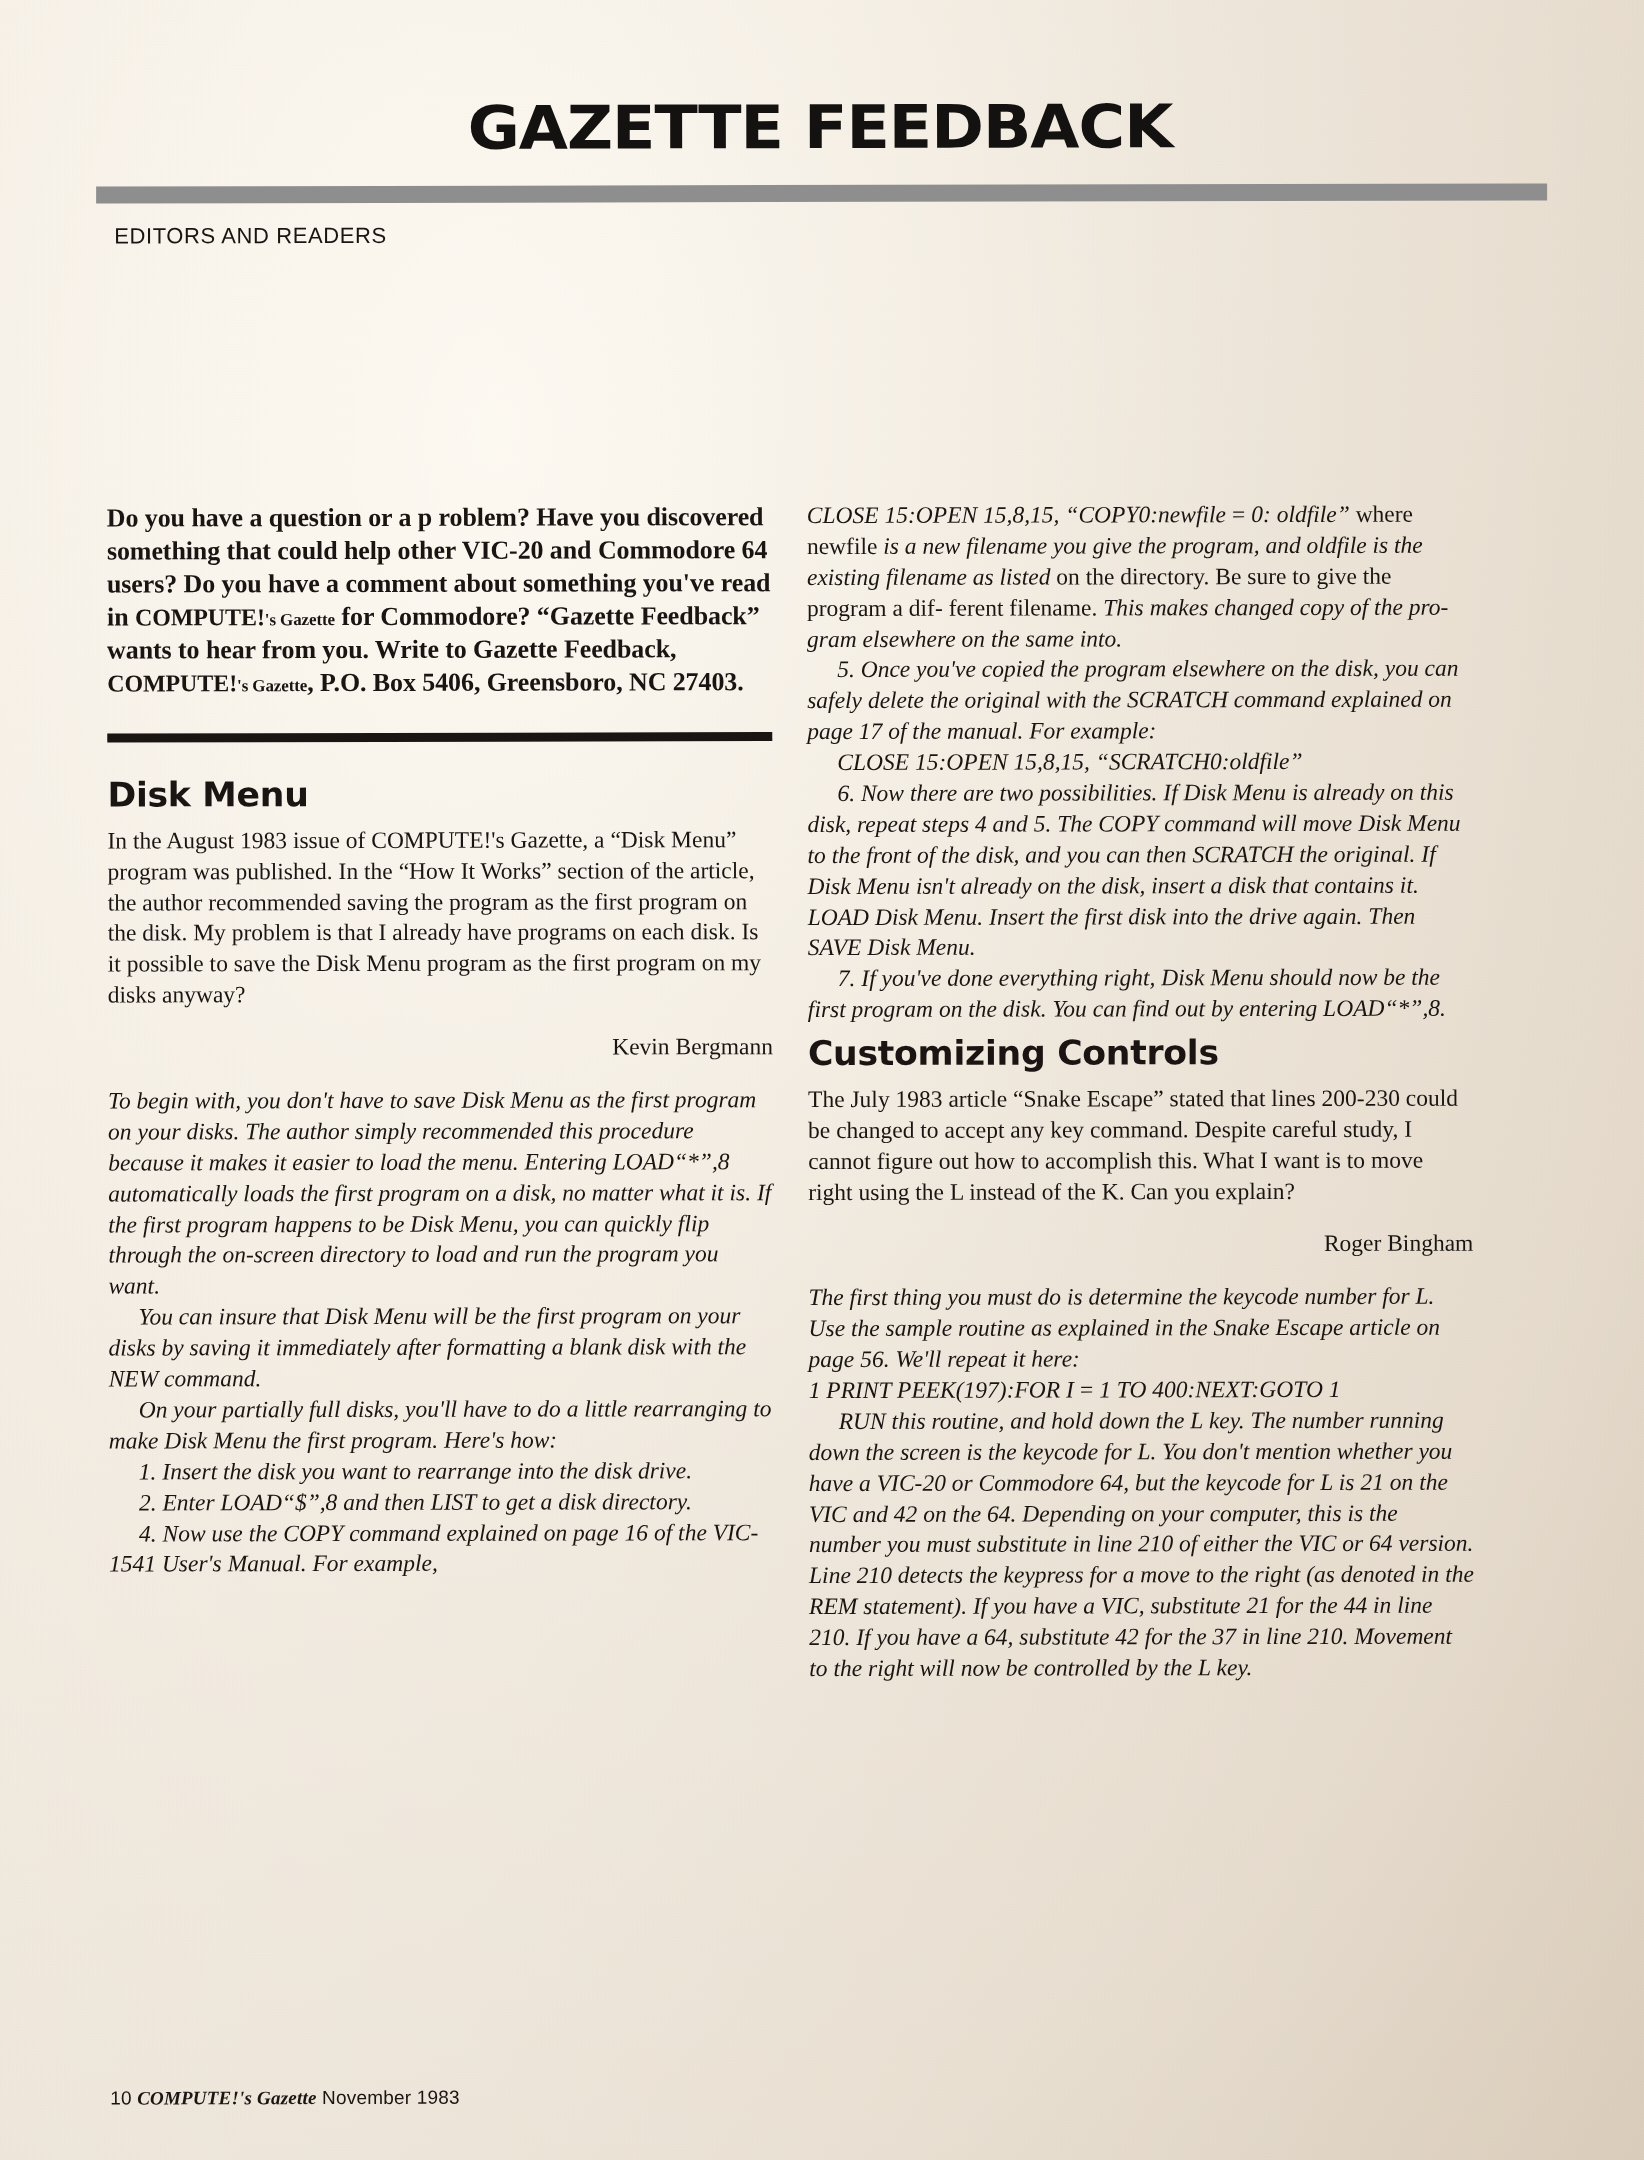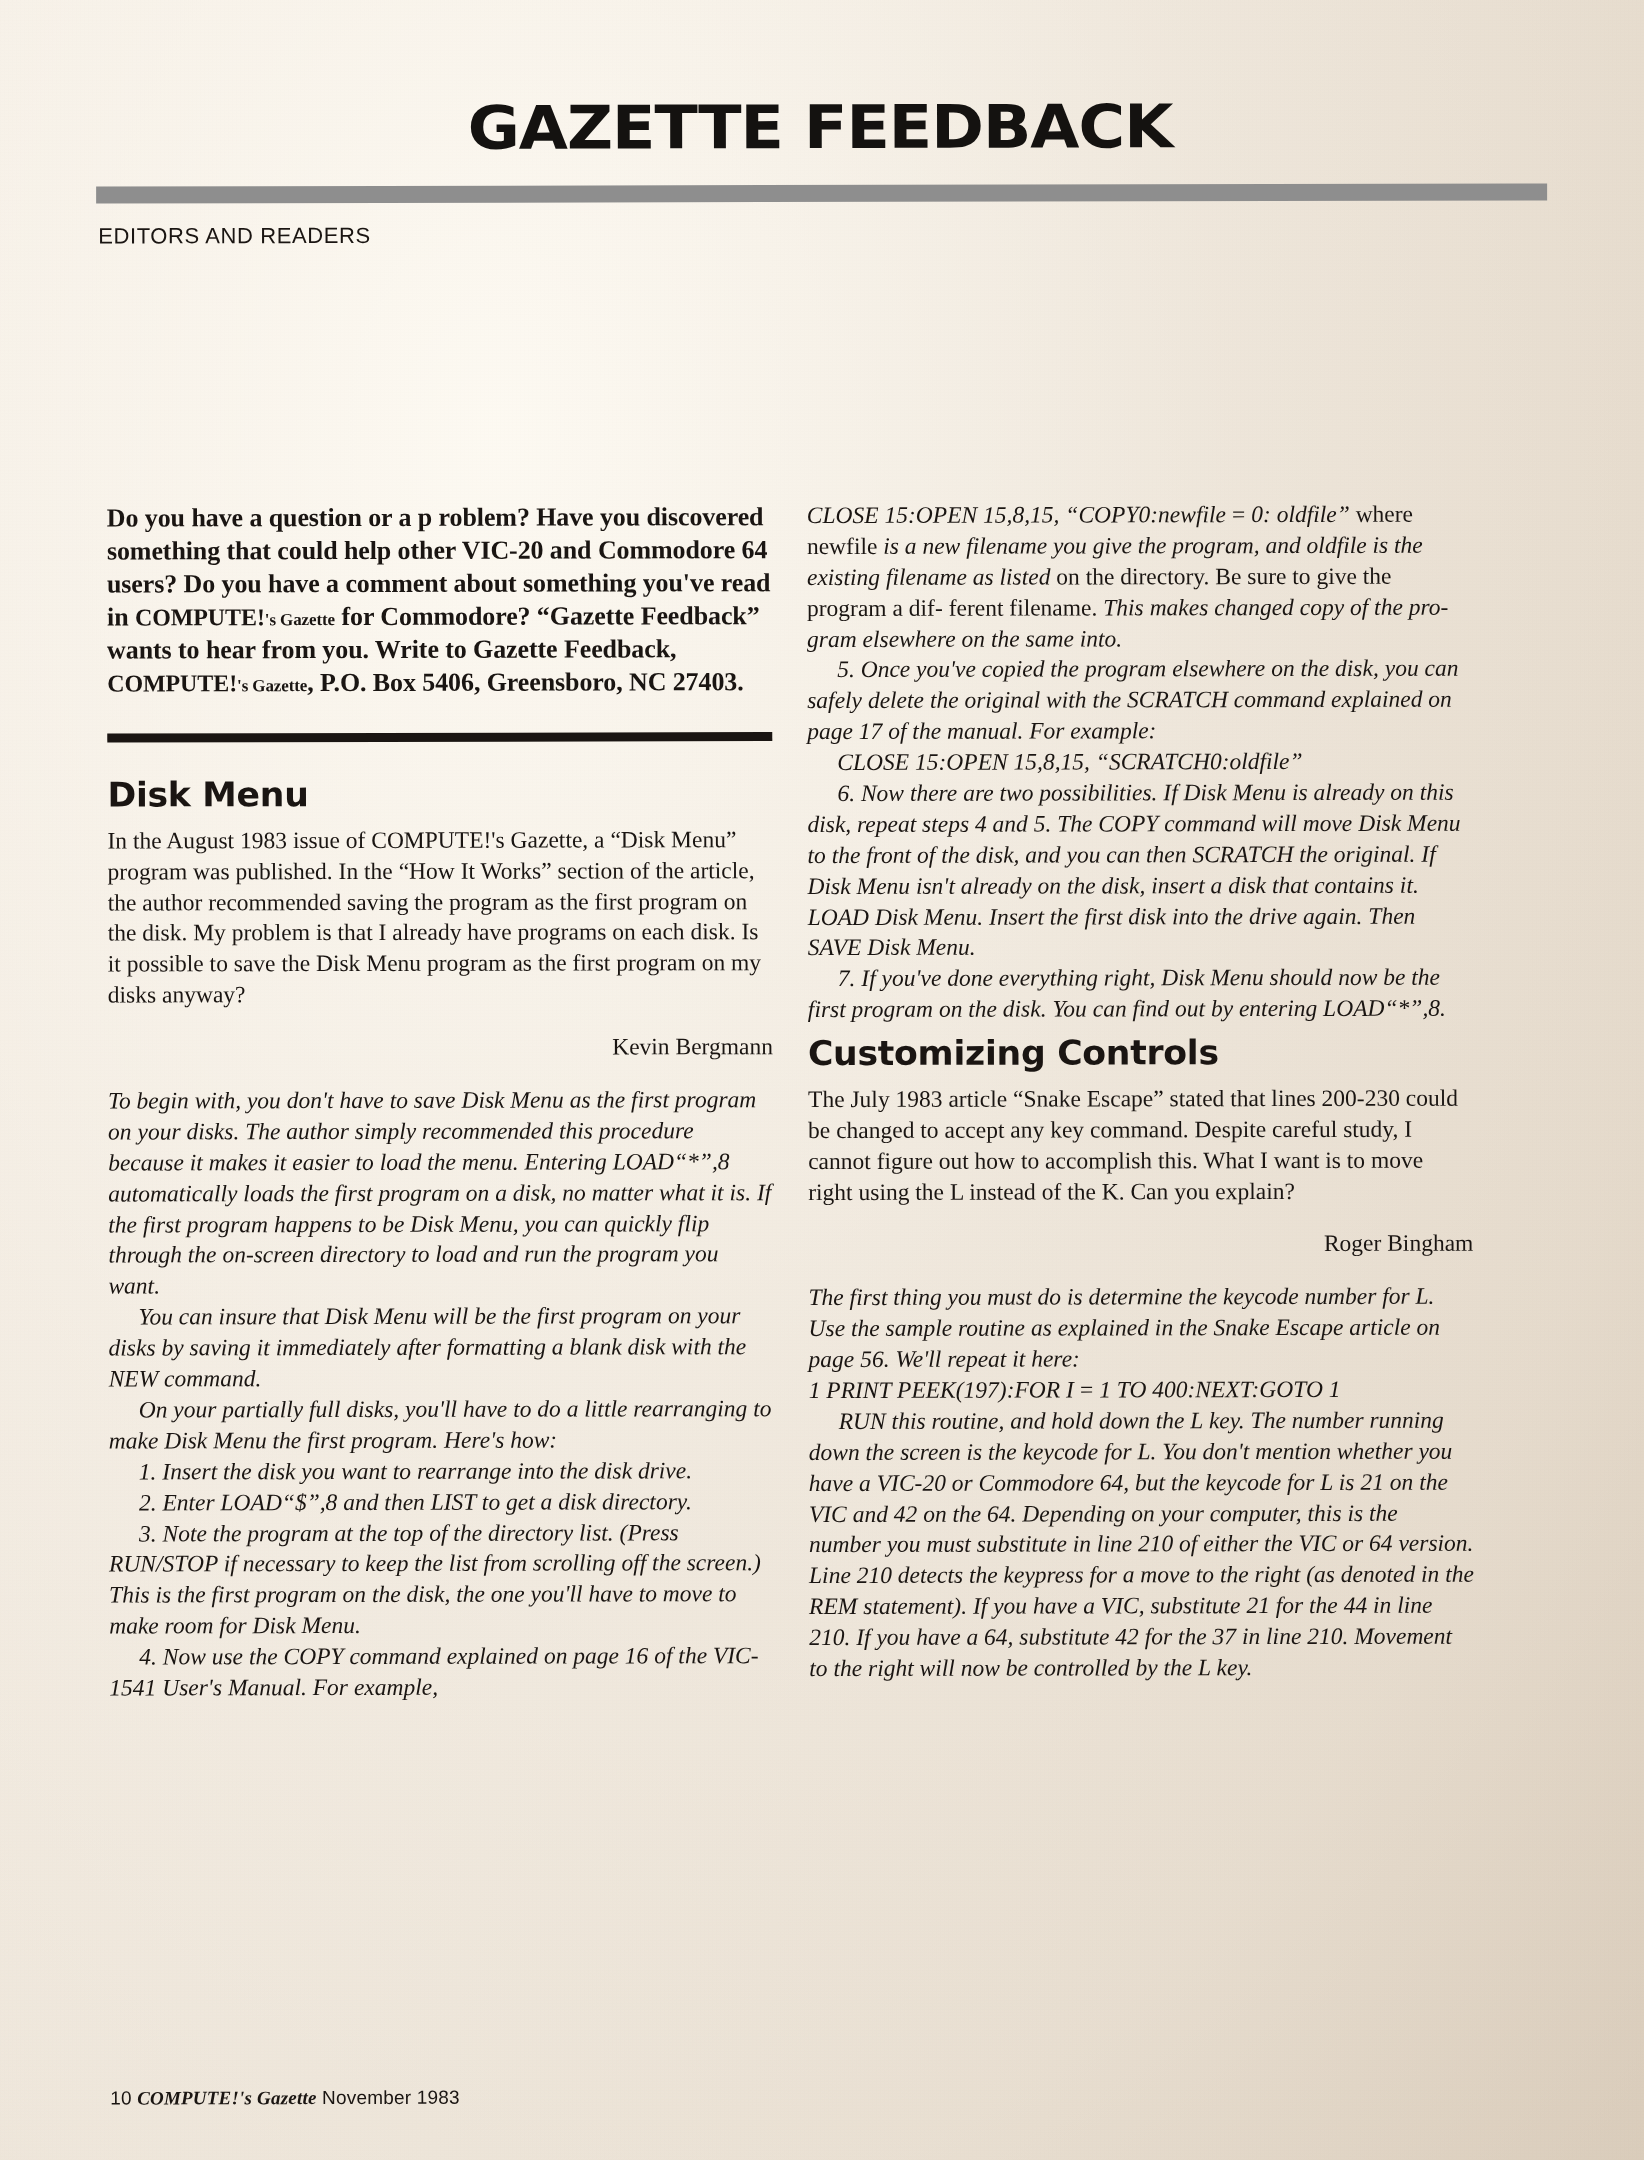--- a/index.html
+++ b/index.html
@@ -58,21 +58,21 @@
   .rule-bar {
     position: absolute;
     left: 98px;
     right: 95px;
     top: 185px;
     height: 17px;
     background: #8e8e8e;
   }
   .byline {
     position: absolute;
-    left: 100px;
+    left: 116px;
     top: 222px;
     font-family: "Liberation Sans", sans-serif;
     font-size: 22px;
     letter-spacing: 0.6px;
     color: #1a1512;
   }
 
   
   .col {
     position: absolute;
@@ -183,21 +183,20 @@
 
     <p class="body">In the August 1983 issue of COMPUTE!'s Gazette, a “Disk Menu” program was published. In the “How It Works” section of the article, the author recommended saving the program as the first program on the disk. My problem is that I already have programs on each disk. Is it possible to save the Disk Menu program as the first program on my disks anyway?</p>
 
     <p class="sig">Kevin Bergmann</p>
 
     <p class="body ital">To begin with, you don't have to save Disk Menu as the first program on your disks. The author simply recommended this procedure because it makes it easier to load the menu. Entering LOAD“*”,8 automatically loads the first program on a disk, no matter what it is. If the first program happens to be Disk Menu, you can quickly flip through the on-screen directory to load and run the program you want.</p>
     <p class="body ital ind">You can insure that Disk Menu will be the first program on your disks by saving it immediately after formatting a blank disk with the NEW command.</p>
     <p class="body ital ind">On your partially full disks, you'll have to do a little rearranging to make Disk Menu the first program. Here's how:</p>
     <p class="body ital ind">1. Insert the disk you want to rearrange into the disk drive.</p>
     <p class="body ital ind">2. Enter LOAD“$”,8 and then LIST to get a disk directory.</p>
-    <p class="body ital ind">3. Note the program at the top of the directory list. (Press RUN/STOP if necessary to keep the list from scrolling off the screen.) This is the first program on the disk, the one you'll have to move to make room for Disk Menu.</p>
     <p class="body ital ind">4. Now use the COPY command explained on page 16 of the VIC-1541 User's Manual. For example,</p>
 
   </div>
 
   <div class="col col-right">
 
     <p class="body ital">
       <span>CLOSE 15:OPEN 15,8,15, “COPY0:newfile = 0:</span>
       <span>oldfile”</span><span class="rm"> where newfile </span><span>is a new filename you give the</span>
       <span>program, and oldfile is the existing filename as listed</span>

